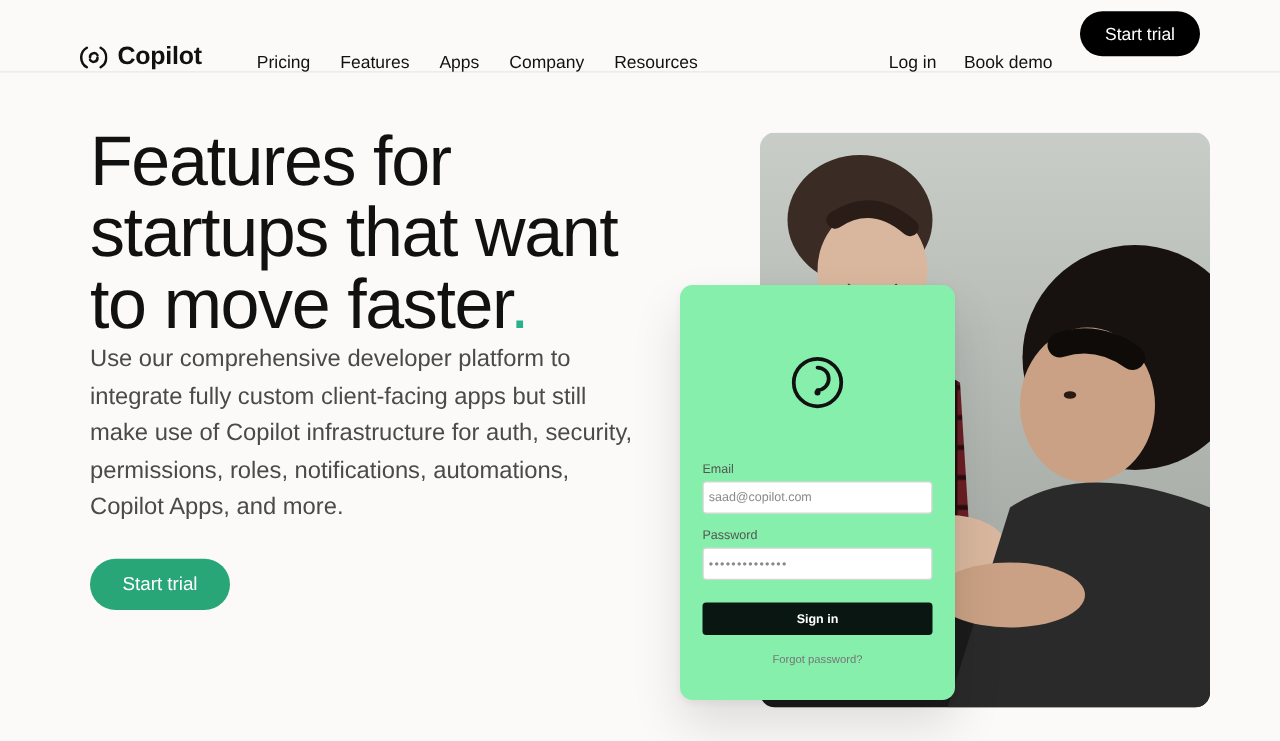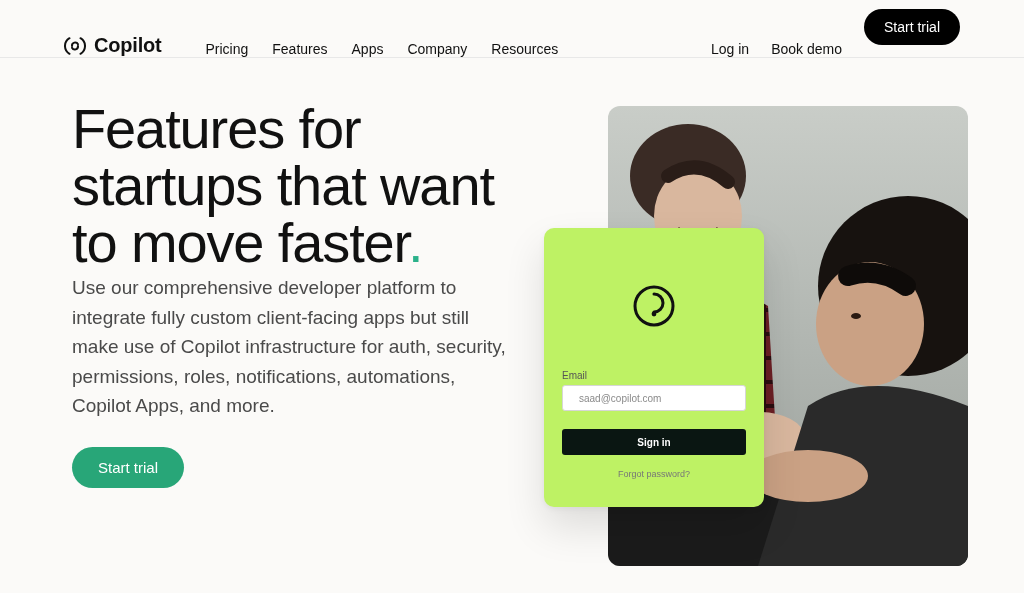--- a/index.html
+++ b/index.html
@@ -45,30 +45,30 @@
   .btn-green{
     margin-top:26px;display:inline-block;background:var(--green);color:#fff;border:none;
     border-radius:999px;padding:12px 26px;font-size:15px;font-weight:500;cursor:pointer;
   }
   
   .photo{
     position:absolute;right:56px;top:48px;width:360px;height:460px;border-radius:12px;overflow:hidden;
   }
   .photo svg{width:100%;height:100%;display:block;}
   .login-card{
-    position:absolute;right:260px;top:170px;width:220px;background:#bef264;border-radius:10px;
+    position:absolute;right:260px;top:170px;width:220px;background:#86efac;border-radius:10px;
     box-shadow:0 20px 40px rgba(0,0,0,.12),0 2px 6px rgba(0,0,0,.05);
     padding:56px 18px 28px;
   }
   .login-card .logo{display:flex;justify-content:center;margin-bottom:42px;}
   .login-card label{font-size:10px;color:#555;display:block;margin-bottom:4px;}
   .login-card .field{margin-bottom:12px;}
   .login-card input{
     width:100%;height:26px;border:1px solid var(--input-border);border-radius:3px;
-    padding:0 16px;font-size:10px;color:var(--input-text);background:#fff;
+    padding:0 4px;font-size:10px;color:var(--input-text);background:#fff;
   }
   .login-card input[type=password]{letter-spacing:1px;}
   .login-card .signin{
     width:100%;height:26px;background:#0a1612;color:#fff;border:none;border-radius:3px;
     font-size:10px;margin-top:6px;cursor:pointer;font-weight:bold;
   }
   .login-card .forgot{
     display:block;text-align:center;margin-top:14px;font-size:9px;color:#777;cursor:pointer;
   }
 </style>
@@ -163,18 +163,22 @@
         <path d="M22 10 a9 9 0 0 1 0 18" stroke="#111" stroke-width="3" fill="none" stroke-linecap="round"></path>
         <circle cx="22" cy="30" r="2.4" fill="#111"></circle>
       </svg>
     </div>
 
     <div class="field">
       <label>Email</label>
       <input type="text" value="saad@copilot.com" style="">
     </div>
 
+    <div class="field">
+      <label>Password</label>
+      <input type="password" value="••••••••••••••" style="">
+    </div>
 
     <button class="signin">Sign in</button>
     <a class="forgot">Forgot password?</a>
   </div>
 
 </section>
 
 </body></html>

